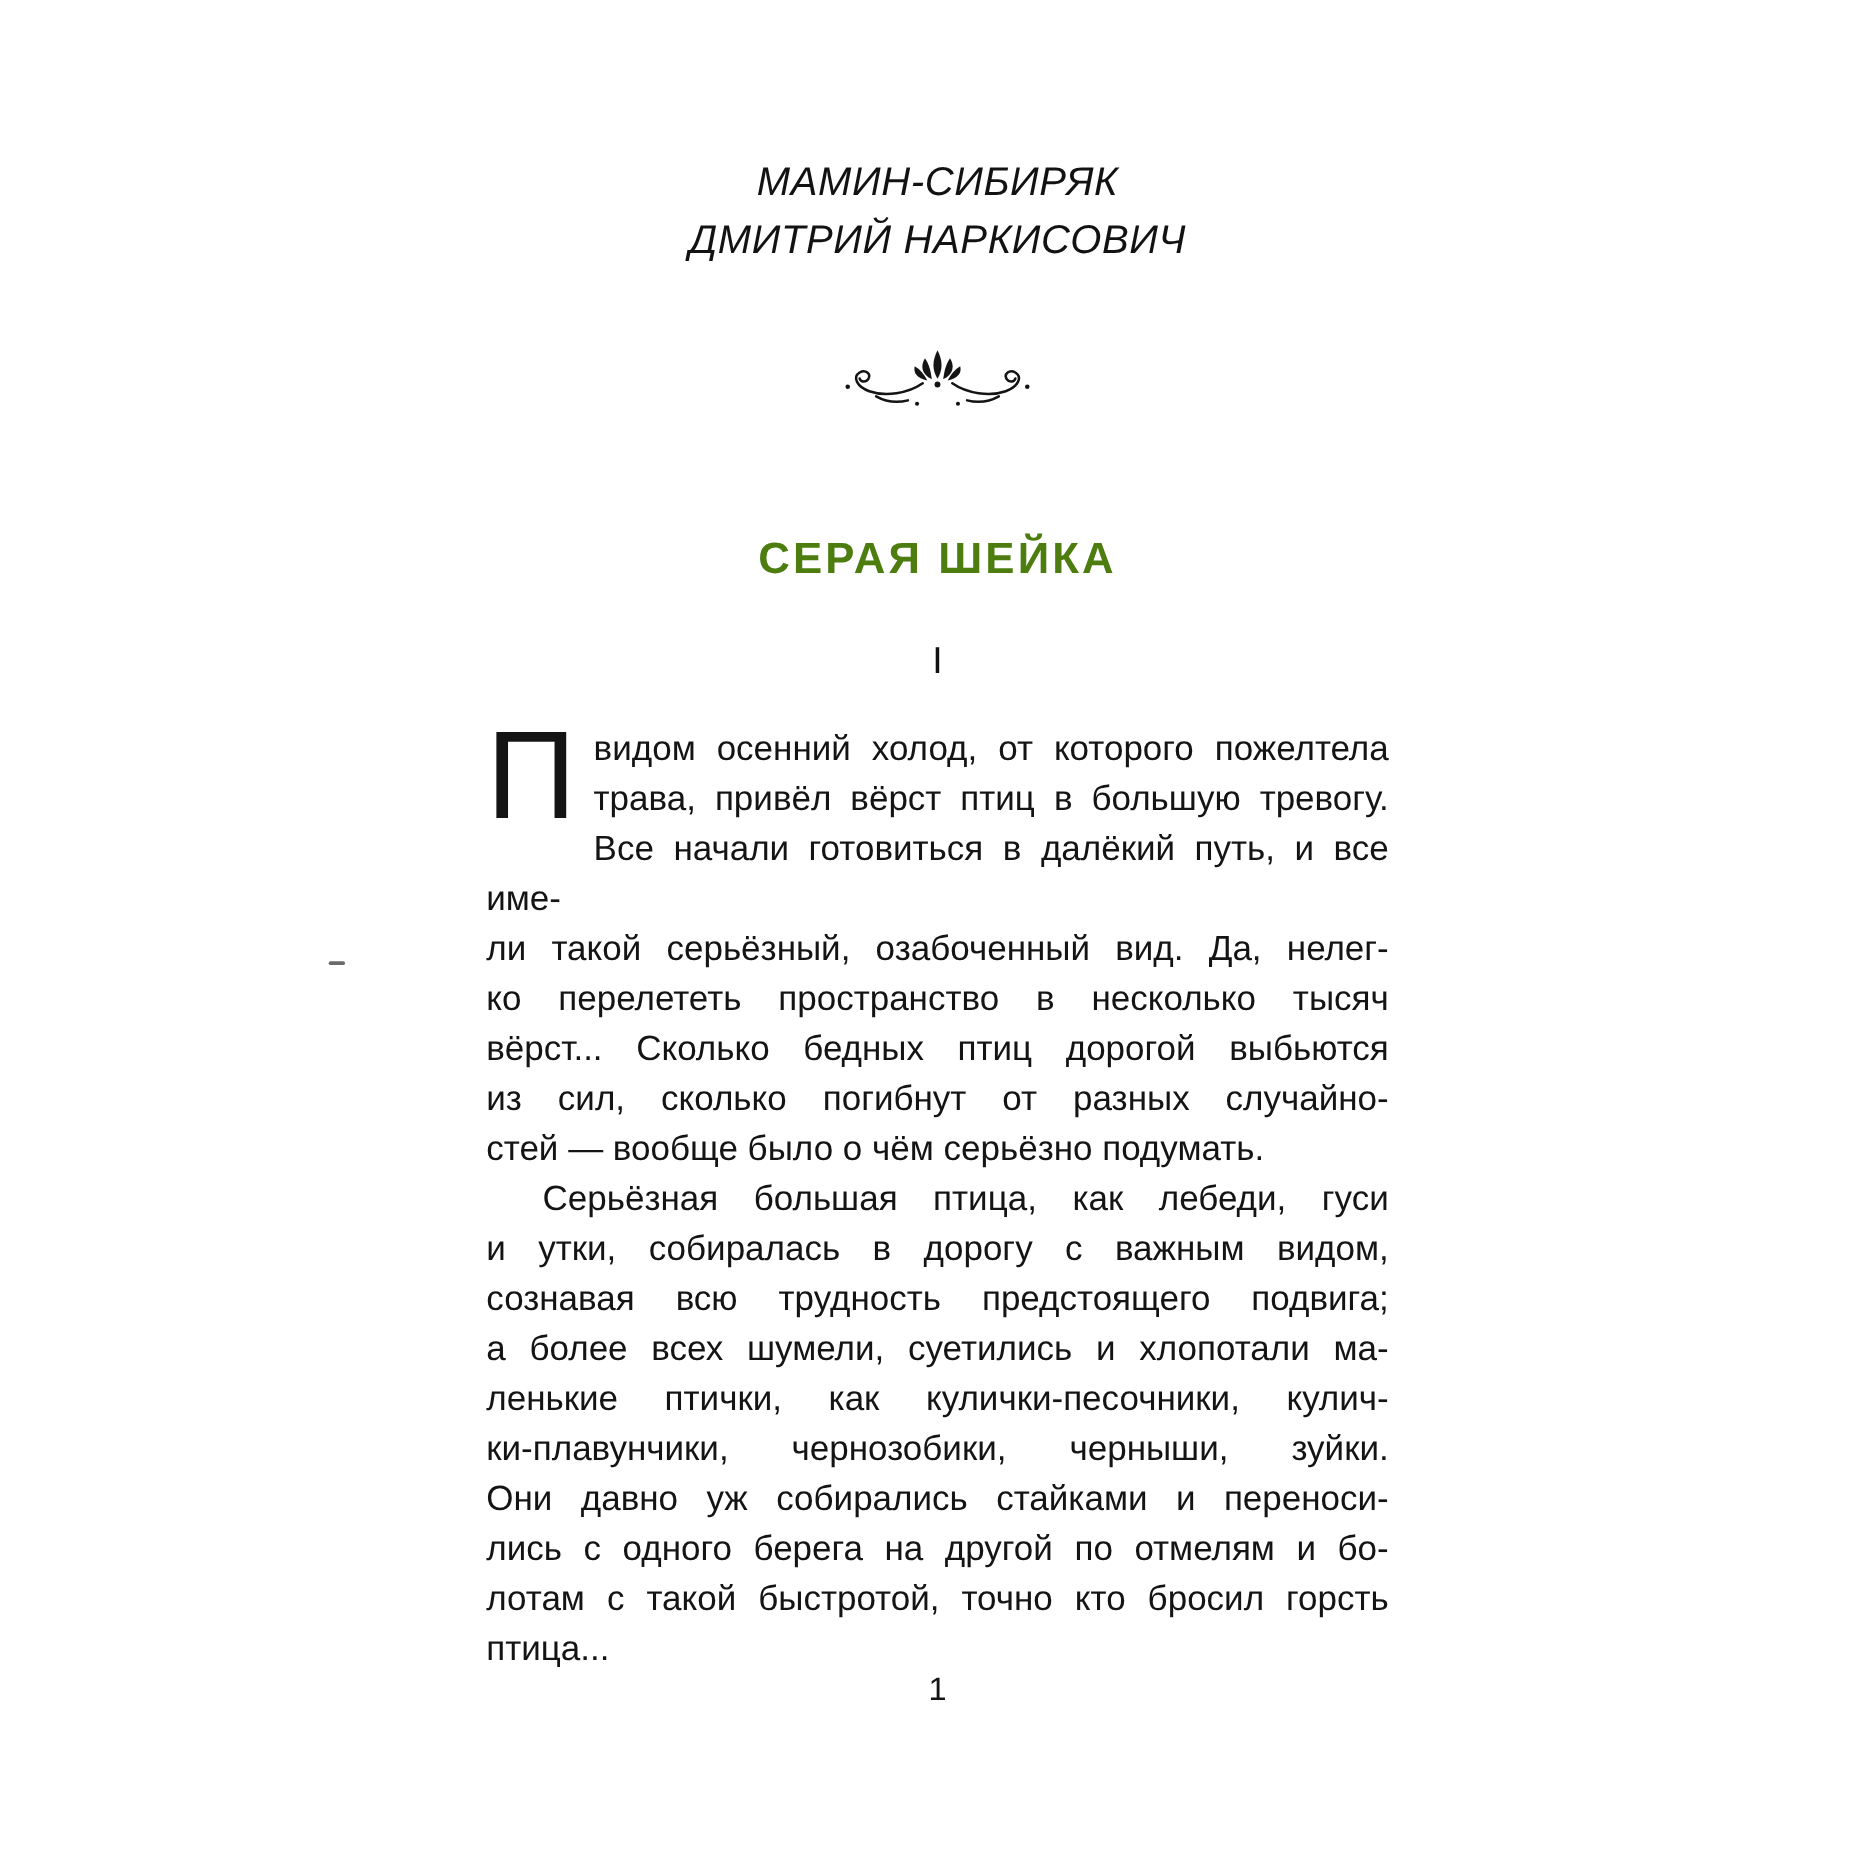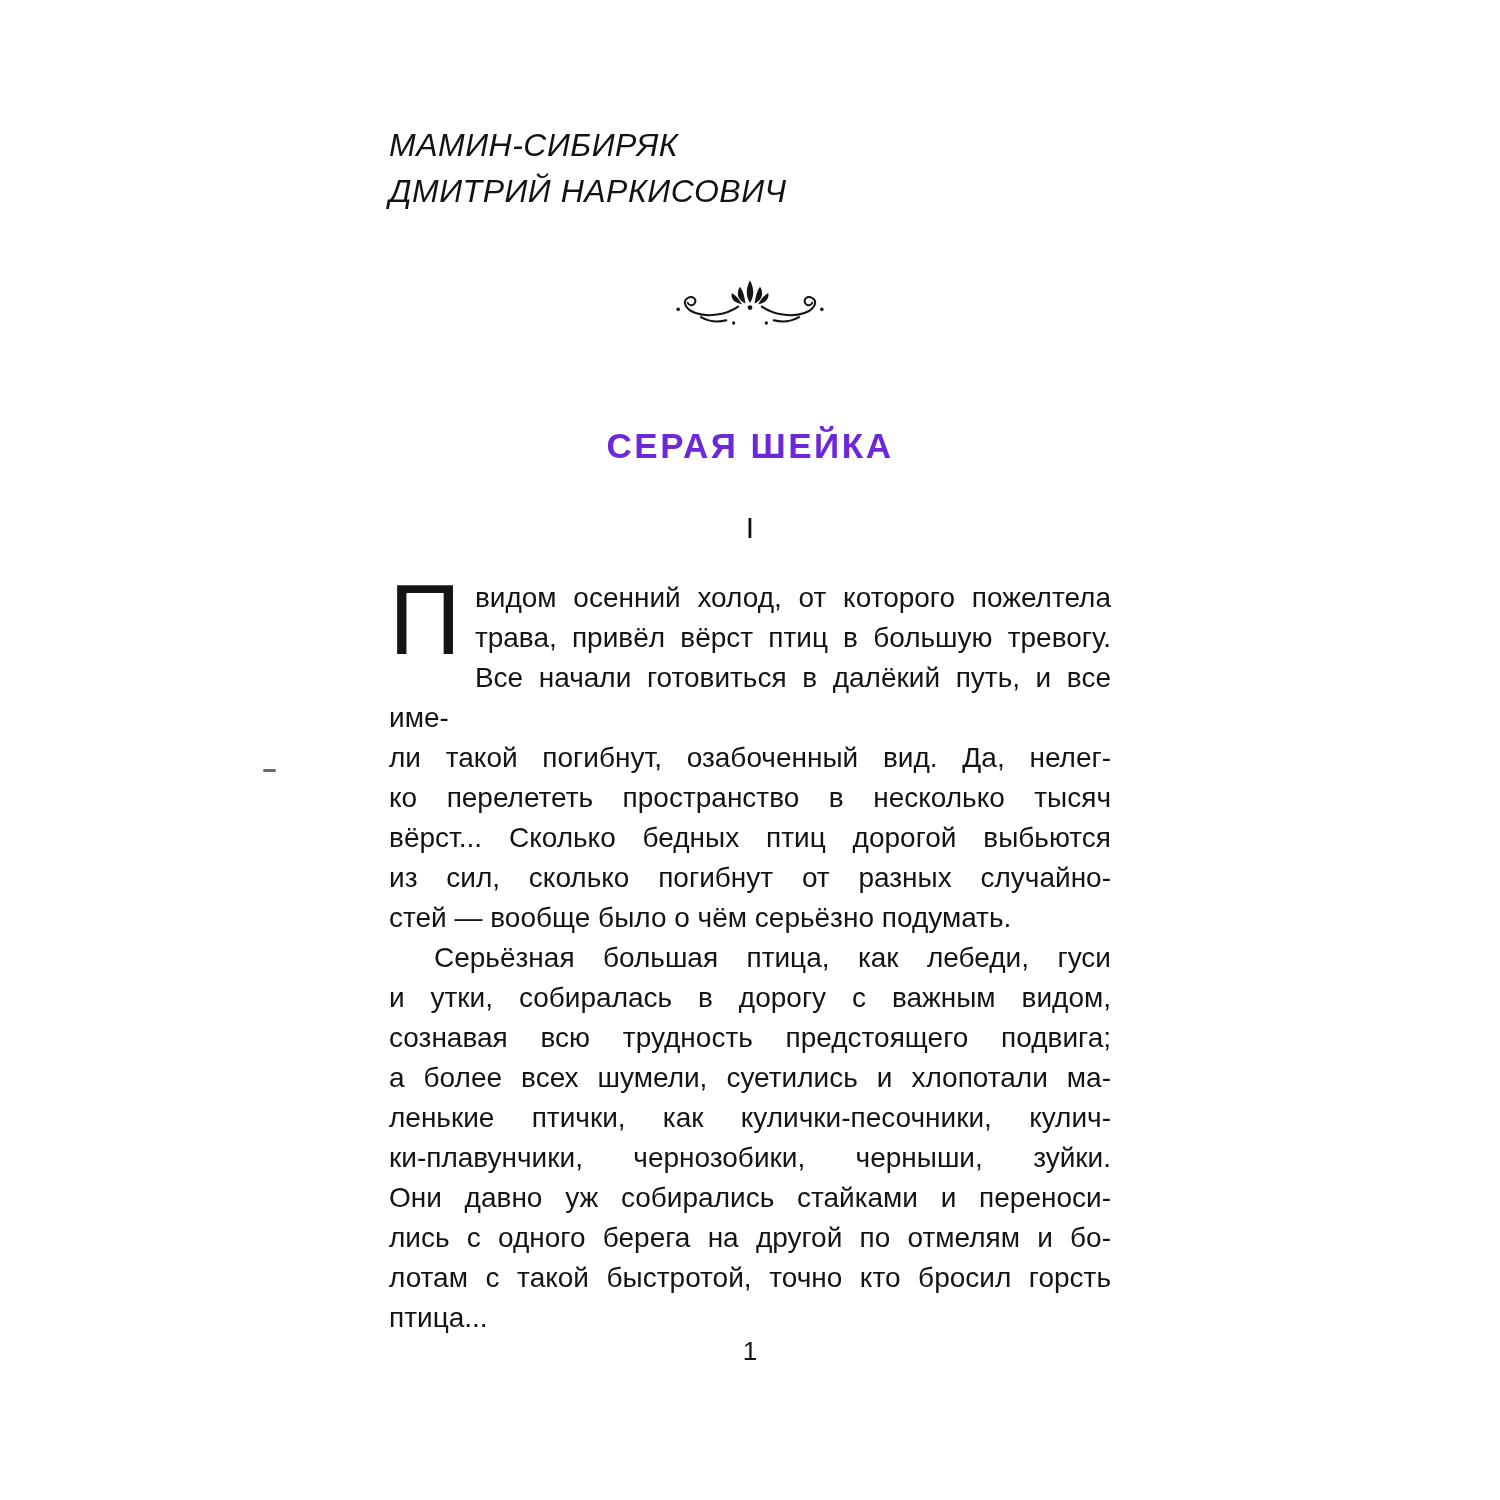--- a/index.html
+++ b/index.html
@@ -14,39 +14,40 @@
     overflow: hidden;
   }
   .content {
     position: absolute;
     left: 389px;
     top: 0;
     width: 722px;
   }
   .author {
     margin-top: 122px;
+    text-align: center;
     font-style: italic;
     font-size: 32px;
     line-height: 46px;
     letter-spacing: 0.5px;
     color: #121212;
   }
   .ornament {
     margin-top: 60px;
     text-align: center;
   }
   .ornament svg { display: inline-block; }
   .title {
     margin-top: 86px;
     text-align: center;
     font-weight: bold;
     font-size: 35px;
     line-height: 48px;
     letter-spacing: 2.5px;
-    color: #6d28d9;
+    color: #4d7c0f;
   }
   .chapter {
     margin-top: 36px;
     text-align: center;
     font-size: 30px;
     line-height: 44px;
     font-weight: 400;
     color: #111111;
   }
   .body-text {
@@ -135,21 +136,21 @@
 
     <div class="chapter">I</div>
 
     <div class="body-text">
       <div class="paragraph">
         <span class="drop-cap">П</span>
         <div class="lines">
             <div class="line">видом осенний холод, от которого пожелтела</div>
             <div class="line">трава, привёл вёрст птиц в большую тревогу.</div>
             <div class="line">Все начали готовиться в далёкий путь, и все име-</div>
-            <div class="line">ли такой погибнут, озабоченный вид. Да, нелег-</div>
+            <div class="line">ли такой серьёзный, озабоченный вид. Да, нелег-</div>
             <div class="line">ко перелететь пространство в несколько тысяч</div>
             <div class="line">вёрст... Сколько бедных птиц дорогой выбьются</div>
             <div class="line">из сил, сколько погибнут от разных случайно-</div>
             <div class="line line-last">стей — вообще было о чём серьёзно подумать.</div>
           </div>
       </div>
       <div class="paragraph indent-first">
         <div class="lines">
             <div class="line">Серьёзная большая птица, как лебеди, гуси</div>
             <div class="line">и утки, собиралась в дорогу с важным видом,</div>

